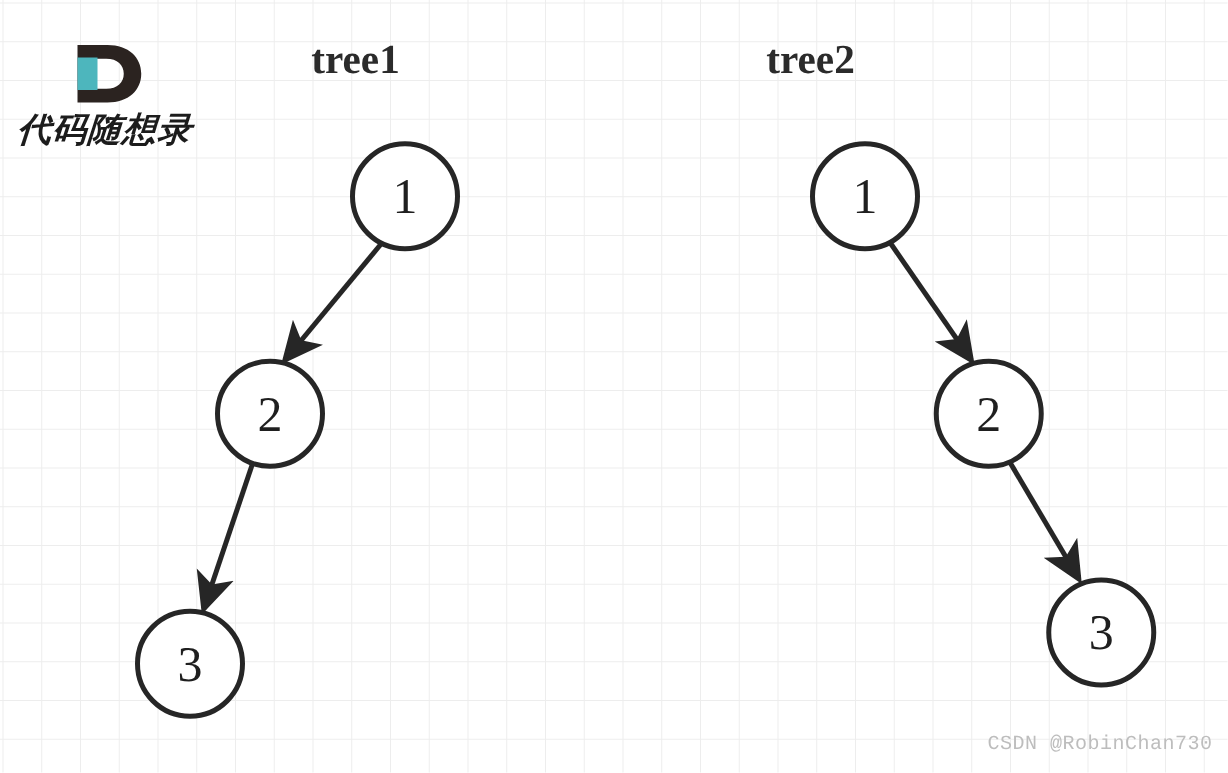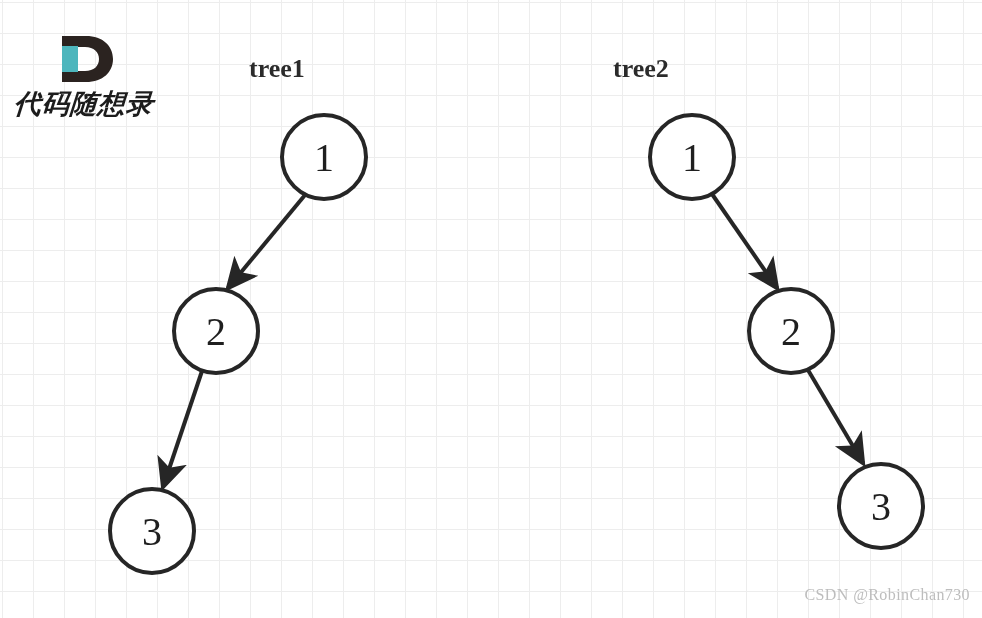--- a/index.html
+++ b/index.html
@@ -75,42 +75,41 @@
     color: #1c1c1c;
     white-space: nowrap;
     transform: skewX(-4deg);
   }
 
   
   .tree-caption {
     position: absolute;
     font-family: "Liberation Serif", "DejaVu Serif", serif;
     font-weight: 700;
-    font-size: 26px;
+    font-size: 33px;
     color: #2b2b2b;
     white-space: nowrap;
     user-select: none;
-    margin-top: 24px;
   }
   #caption-tree1 { left: 249px; top: 30px; }
   #caption-tree2 { left: 613px; top: 30px; text-align: right; }
 
   
   .node-text {
     font-family: "Liberation Serif", "DejaVu Serif", serif;
     font-size: 40px;
     fill: #1f1f1f;
   }
 
   
   .watermark {
     position: absolute;
     right: 12px;
     bottom: 14px;
-    font-family: Liberation Serif, serif;
+    font-family: Liberation Mono, monospace;
     font-size: 16px;
     color: #bdbdbd;
     letter-spacing: 0.4px;
     white-space: nowrap;
     user-select: none;
   }
 </style>
 </head>
 <body>
 

